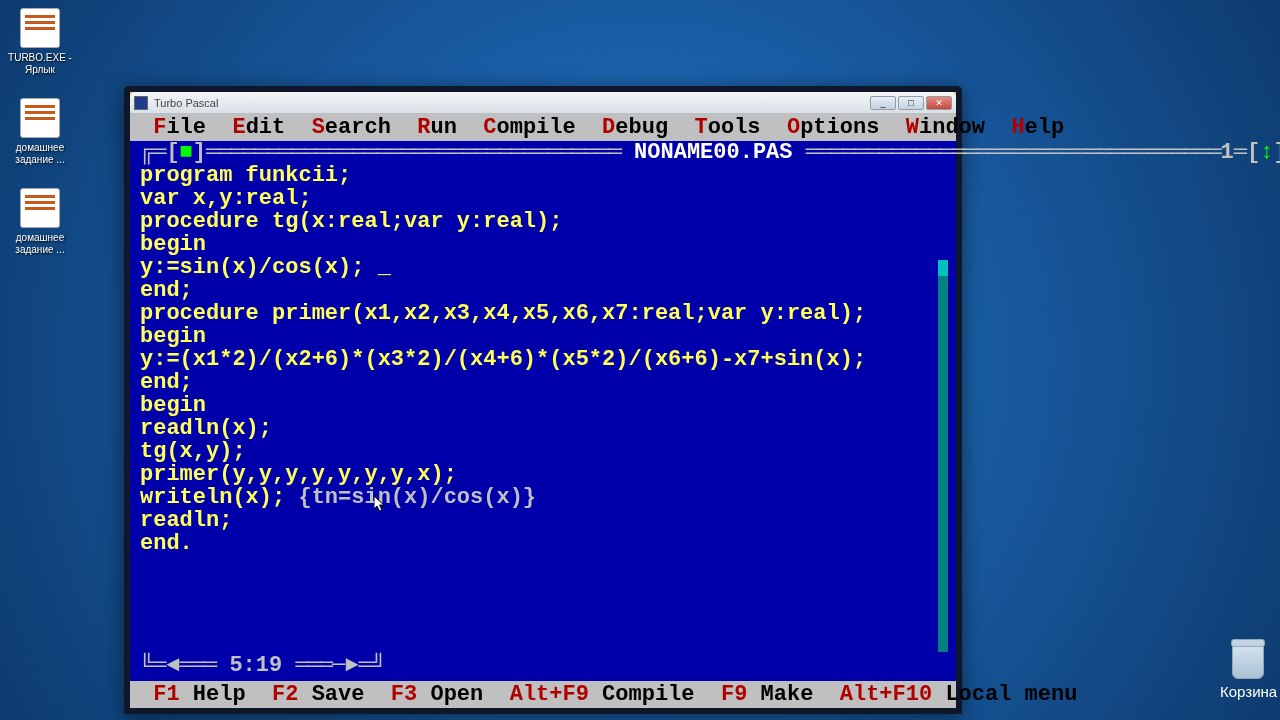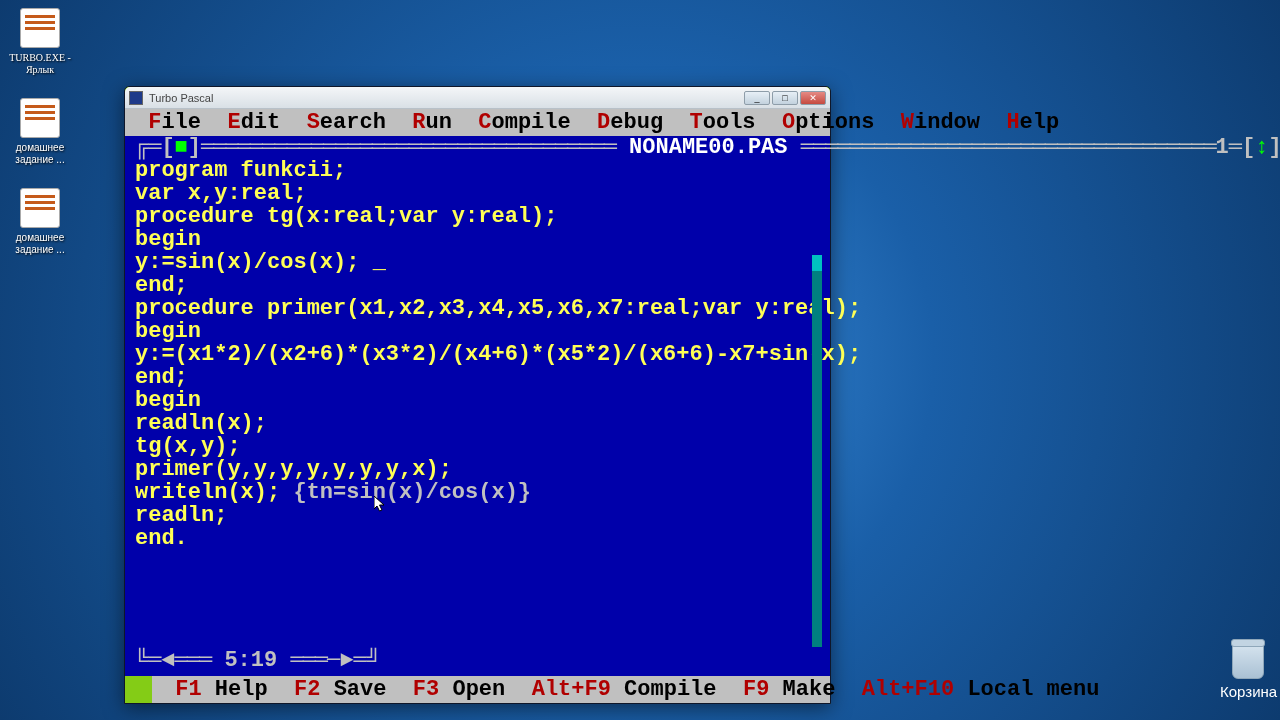--- a/index.html
+++ b/index.html
@@ -51,23 +51,23 @@
     position: relative;
   }
   .recycle .bin::before {
     content:''; position:absolute; top:-5px; left:-2px; right:-2px; height:6px;
     background:#c2d4e2; border:1px solid #8fa7ba; border-radius:3px;
   }
   
   .window {
     position: absolute;
     left: 124px; top: 86px;
-    width: 707px;
-    background: #84cc16;
-    border: 1px solid #0f172a;
+    width: 838px;
+    background: #fdba74;
+    border: 6px solid #0f172a;
     border-radius: 5px 5px 0 0;
     box-shadow: 0 4px 20px rgba(0,0,0,0.5);
   }
   .titlebar {
     height: 22px;
     background: linear-gradient(#f4f6f8, #d9e0e6);
     border-bottom: 1px solid #b8c1c9;
     display: flex;
     align-items: center;
     padding: 0 4px;
@@ -134,36 +134,35 @@
   }
   .scroll-v .thumb {
     position: absolute; top: 0; left: 0; right: 0; height: 16px;
     background: #00c0c0;
   }
   .statusbar {
     background: #c0c0c0;
     color: #000;
     padding: 2px 10px;
     white-space: pre;
-    margin-left: 27px;
   }
   .statusbar .fkey { color: #b00000; }
   .cursor-pos { color: #c0c0c0; }
   .mouse-cursor {
     position: absolute;
     left: 374px; top: 496px;
     width: 12px; height: 18px;
     pointer-events: none;
     z-index: 999;
   }
 </style>
 </head>
 <body>
 
-<div class="desktop-icon" style="left:8px; top:8px;font-family:Liberation Serif, serif;">
+<div class="desktop-icon" style="left:8px; top:8px;">
   <div class="ico"></div>
   <div class="label">TURBO.EXE - Ярлык</div>
 </div>
 <div class="desktop-icon" style="left:8px; top:98px;">
   <div class="ico"></div>
   <div class="label">домашнее задание ...</div>
 </div>
 <div class="desktop-icon" style="left:8px; top:188px;">
   <div class="ico"></div>
   <div class="label">домашнее задание ...</div>

